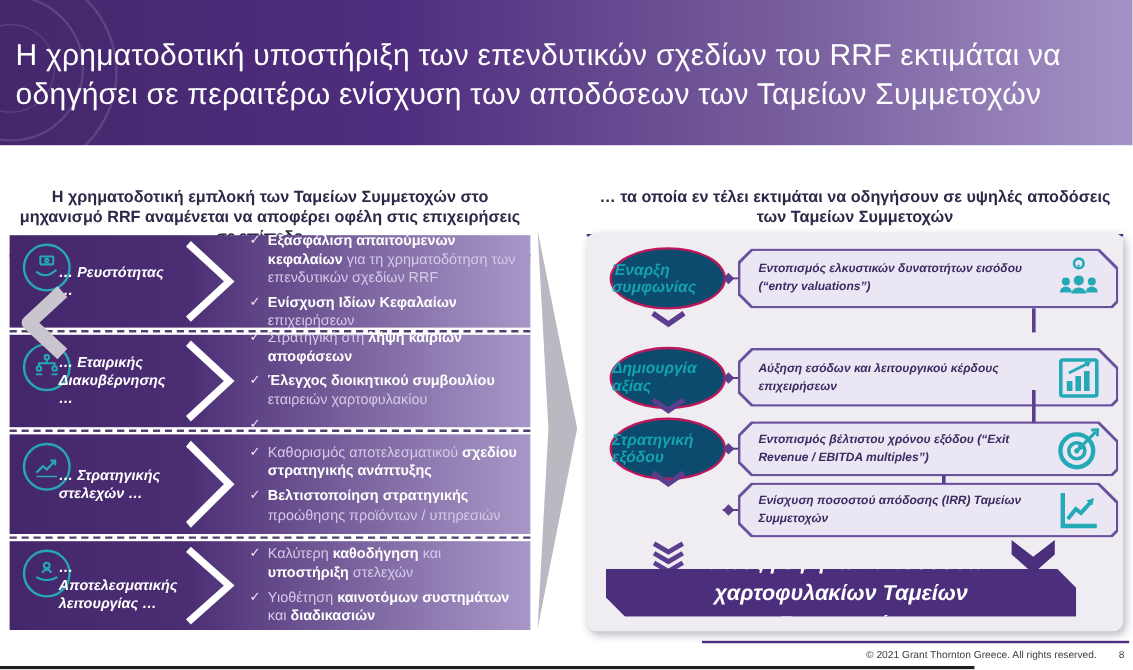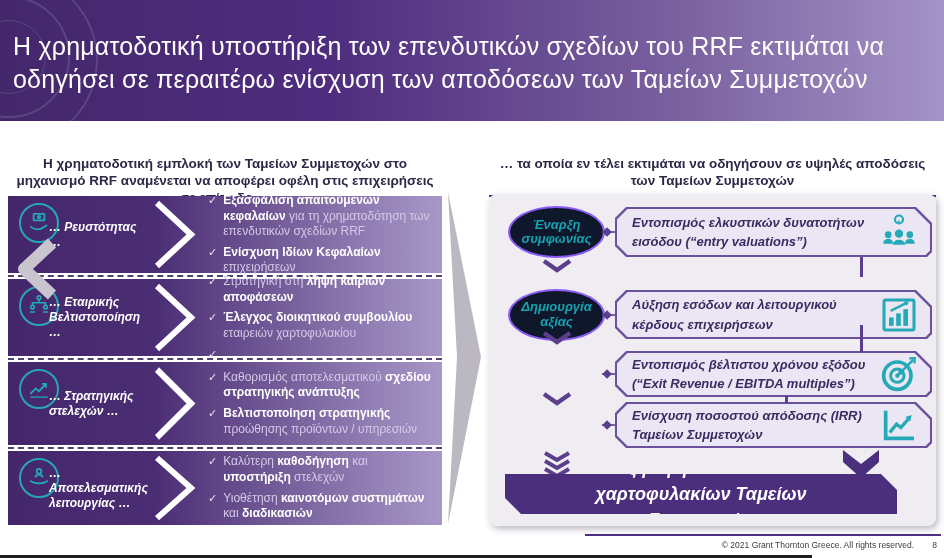--- a/index.html
+++ b/index.html
@@ -41,33 +41,33 @@
   .back-chevron{position:absolute;left:12px;top:238px;width:50px;height:62px;z-index:5;}
 
   
   .mid-arrow{position:absolute;left:440px;top:190px;width:44px;height:336px;}
 
   
   .panel{position:absolute;left:489px;top:194px;width:447px;height:332px;background:#efedf2;
          border-radius:8px;box-shadow:2px 3px 7px rgba(60,50,80,.35);}
   .stage-row{position:absolute;left:0;width:447px;}
   .stage-ellipse{position:absolute;left:19px;width:97px;height:52px;top:calc(50% - 26px);
-                 background:#0f172a;border:2px solid #8b5cf6;border-radius:50%;box-sizing:border-box;
-                 display:flex;align-items:center;justify-content:center;text-align:center;
+                 background:#0c4a6e;border:2px solid #be185d;border-radius:50%;box-sizing:border-box;
+                 display:flex;align-items:center;justify-content:center;
                  color:#14a3b2;font-weight:bold;font-style:italic;font-size:13px;line-height:1.1;}
   .stage-conn{position:absolute;left:113px;top:calc(50% - 7px);width:22px;height:14px;}
   .stage-box{position:absolute;left:126px;top:0;height:100%;right:4px;background:#6b509e;
              clip-path:polygon(11px 0,calc(100% - 16px) 0,100% 16px,100% calc(100% - 5px),
                  calc(100% - 5px) 100%,11px 100%,0 calc(100% - 11px),0 11px);}
   .stage-box-fill{position:absolute;inset:1.7px;background:#eae6f3;
              clip-path:polygon(11px 0,calc(100% - 16px) 0,100% 16px,100% calc(100% - 5px),
                  calc(100% - 5px) 100%,11px 100%,0 calc(100% - 11px),0 11px);}
   .stage-box-text{position:absolute;inset:0;display:flex;align-items:center;
              padding:0 62px 0 17px;color:#3c2b63;font-weight:bold;font-style:italic;
-             font-size:13px;line-height:1.5;}
+             font-size:10px;line-height:1.5;}
   .stage-icon{position:absolute;right:12px;top:50%;transform:translateY(-50%);width:42px;height:42px;
               display:flex;align-items:center;justify-content:center;}
   .stage-icon svg{width:40px;height:40px;}
   .chev-sep{position:absolute;left:52px;width:32px;height:14px;}
   .vline{position:absolute;width:2.5px;background:#5b3e8c;}
   .triple-chev{position:absolute;left:52px;top:257px;width:32px;height:28px;}
   .big-arrow{position:absolute;left:353px;top:255px;width:38px;height:30px;}
   .conclusion{position:absolute;left:16px;top:280px;width:392px;height:40px;background:#4b2e7c;
               clip-path:polygon(0 0,calc(100% - 16px) 0,100% 16px,100% 100%,16px 100%,0 calc(100% - 16px));
               display:flex;align-items:center;justify-content:center;text-align:center;
@@ -122,21 +122,21 @@
       <div class="left-row" style="height: 77px;">
     <div class="row-icon">
           <svg viewBox="0 0 24 24" fill="none" stroke="#24a9b6" stroke-width="1.5">
             <circle cx="12" cy="4.3" r="1.7"></circle>
             <path d="M12 6.3V9M12 9H6v2M12 9h6v2"></path>
             <circle cx="6" cy="13" r="1.7"></circle>
             <circle cx="18" cy="13" r="1.7"></circle>
             <path d="M3.6 17.5h4.8M15.6 17.5h4.8"></path>
           </svg>
         </div>
-    <div class="row-label">… Εταιρικής Βελτιστοποίηση …</div>
+    <div class="row-label">… Εταιρικής Διακυβέρνησης …</div>
     <svg class="row-chevron" viewBox="0 0 50 76" preserveAspectRatio="none">
       <polyline points="7,7 41,38 7,69" fill="none" stroke="#ffffff" stroke-width="6"></polyline>
     </svg>
     <div class="bullets">
           <div class="bullet">
             <span class="check">✓</span>
             <span class="btext"><span>Στρατηγική στη </span><span class="bold">λήψη καίριων αποφάσεων</span></span>
           </div>
           <div class="bullet">
             <span class="check">✓</span>
@@ -218,20 +218,21 @@
       <div class="stage-icon">
             <svg viewBox="0 0 24 24">
               <path d="M4 3.5V20h17" fill="none" stroke="#24a9b6" stroke-width="2.2"></path>
               <path d="M6.5 16.5l4-5 2.6 2 4.5-5" fill="none" stroke="#24a9b6" stroke-width="2"></path>
               <polygon points="15.8,7.2 19.6,6 18.8,9.8" fill="#24a9b6"></polygon>
             </svg>
           </div>
     </div>
   </div>
       <div class="stage-row" style="top: 157px; height: 46px;">
+    <div class="stage-ellipse">Στρατηγική εξόδου</div>
     <svg class="stage-conn" viewBox="0 0 22 14">
       <line x1="0" y1="7" x2="20" y2="7" stroke="#5b3e8c" stroke-width="1.6"></line>
       <polygon points="5,2.2 10,7 5,11.8 .5,7" fill="#5b3e8c"></polygon>
       <polygon points="14,2.8 20.5,7 14,11.2" fill="#5b3e8c"></polygon>
     </svg>
     <div class="stage-box">
       <div class="stage-box-fill"></div>
       <div class="stage-box-text">Εντοπισμός βέλτιστου χρόνου εξόδου (“Exit Revenue / EBITDA multiples”)</div>
       <div class="stage-icon">
             <svg viewBox="0 0 24 24">

